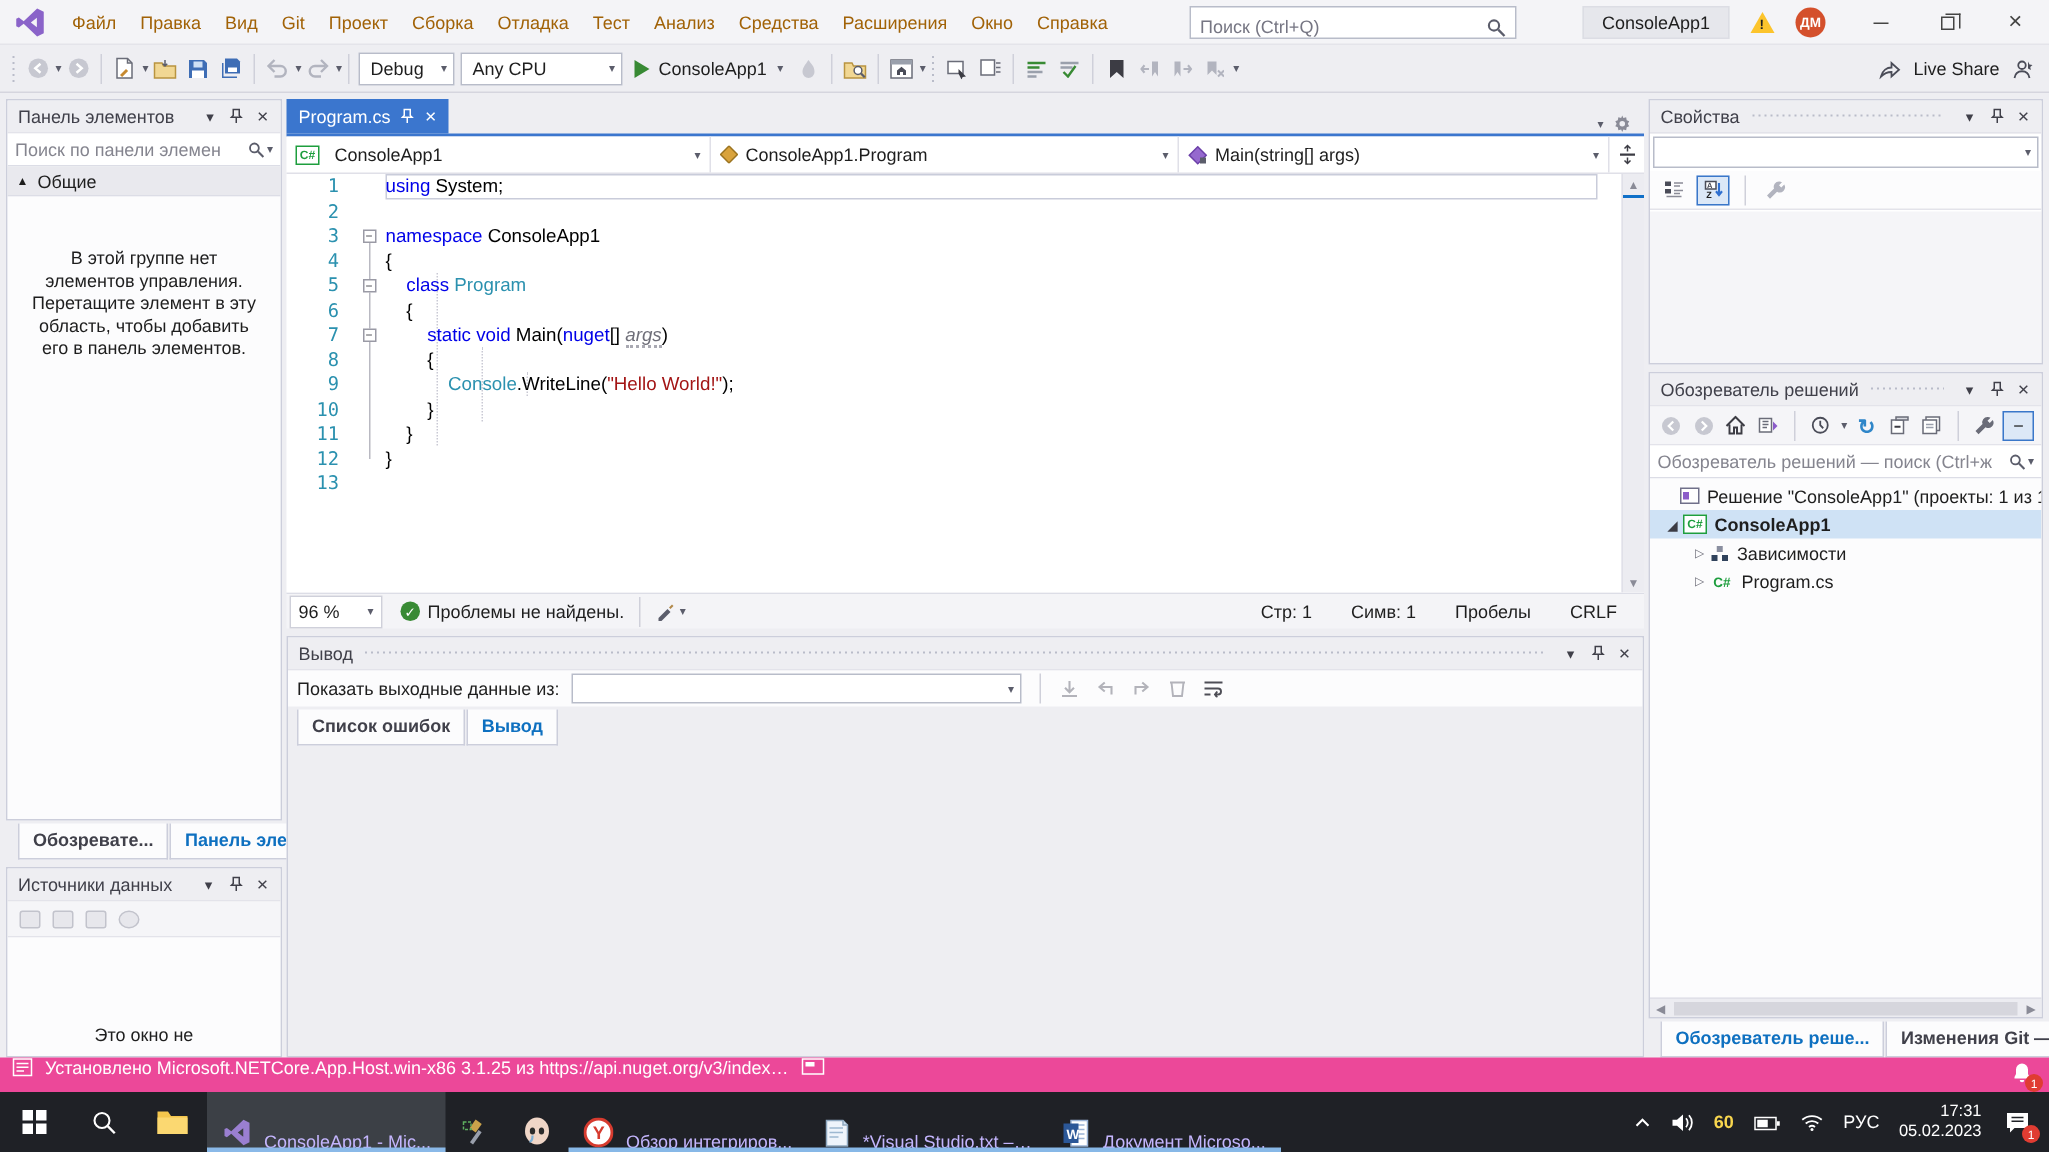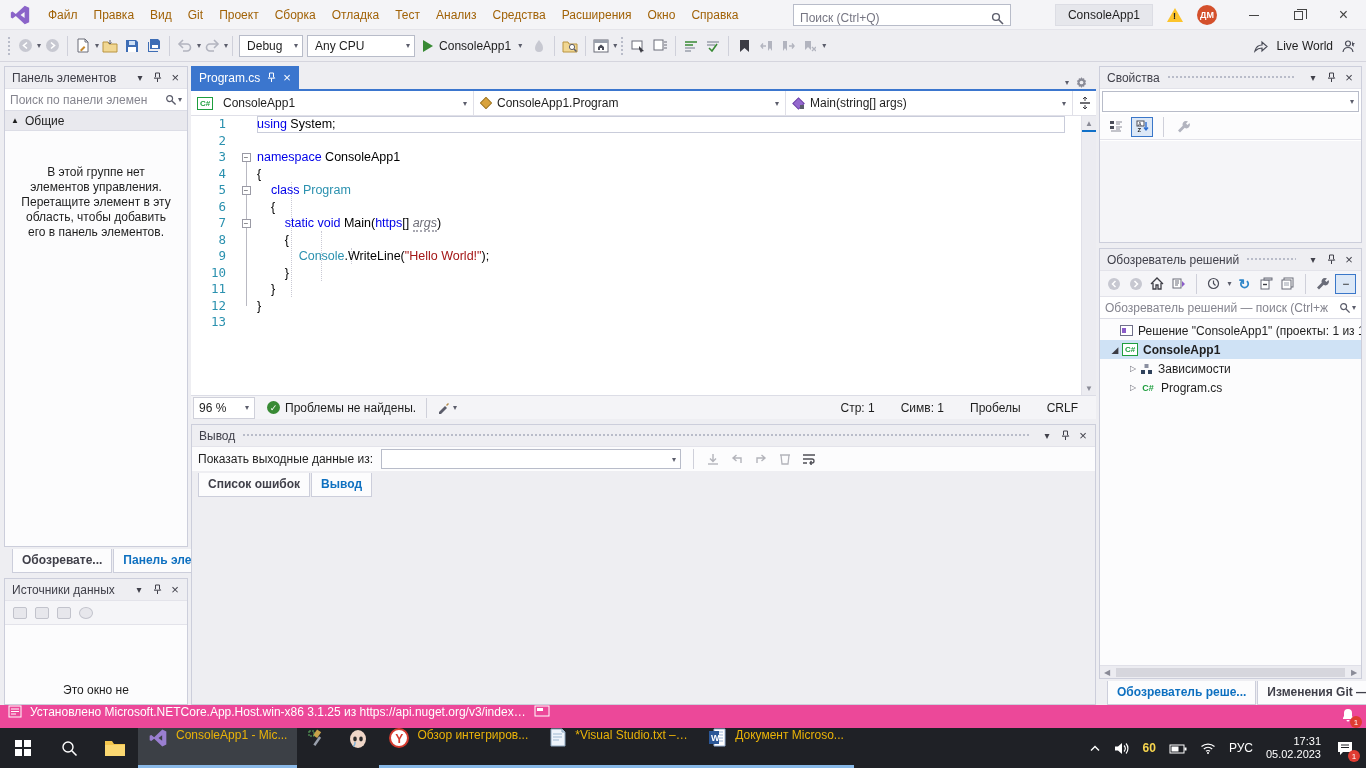--- a/index.html
+++ b/index.html
@@ -125,21 +125,21 @@
   #hthumb{flex:1;height:9px;background:#d6d6dd;margin:0 2px;}
   
   #statusbar{position:absolute;left:0;top:705px;width:1366px;height:38px;background:#ec4899;display:flex;color:#fff;font-size:12px;padding:0 8px;gap:8px;}
   #statusbar .msg{white-space:nowrap;}
   #bellwrap{margin-left:auto;position:relative;width:20px;height:20px;display:flex;align-items:center;justify-content:center;}
   .badge{position:absolute;right:-4px;bottom:-3px;background:#e03c32;color:#fff;border-radius:50%;width:12px;height:12px;font-size:8px;display:flex;align-items:center;justify-content:center;}
   #taskbar{position:absolute;left:0;top:728px;width:1366px;height:40px;background:#1f2126;display:flex;align-items:stretch;color:#fff;}
   .tbico{width:46px;display:flex;align-items:center;justify-content:center;flex:0 0 auto;}
   .win-logo{display:grid;grid-template-columns:7px 7px;grid-template-rows:7px 7px;gap:2px;}
   .win-logo span{background:#fff;}
-  .tbtn{display:flex;align-items:flex-start;gap:8px;padding:0 10px;font-size:12px;color:#eab308;position:relative;max-width:160px;flex:0 0 auto;}
+  .tbtn{display:flex;align-items:flex-end;gap:8px;padding:0 10px;font-size:12px;color:#c4b5fd;position:relative;max-width:160px;flex:0 0 auto;}
   .tbtn .lbl{white-space:nowrap;overflow:hidden;text-overflow:ellipsis;}
   .tbtn.open::after{content:"";position:absolute;left:0;right:0;bottom:0;height:3px;background:#87b8e7;}
   .tbtn.focused{background:#3c4046;}
   .tbtn.focused::after{content:"";position:absolute;left:0;right:0;bottom:0;height:3px;background:#8ab9e8;}
   #tray{margin-left:auto;display:flex;align-items:center;gap:13px;padding-right:10px;}
   #tray .txt{font-size:12px;}
   #batt-pct{color:#f8d64e;font-weight:bold;}
   #clockbox{text-align:right;font-size:11px;line-height:13px;}
   #notif{position:relative;width:22px;height:22px;display:flex;align-items:center;justify-content:center;}
 </style>
@@ -338,21 +338,21 @@
         <path d="M1 1h6v9L4 7l-3 3z" fill="#b2b4bf"></path>
         <path d="M8 7l4 4m0-4-4 4" stroke="#b2b4bf" stroke-width="1.3"></path>
       </svg>
     </span>
   <span class="tcaret">▾</span>
 </div>
 <div id="liveshare">
   <svg width="16" height="14" viewBox="0 0 16 14">
       <path d="M2 12c1-4 4-6 7-6V3l5 4.5L9 12V9C6 9 4 10 2 12z" fill="none" stroke="#4a4c58" stroke-width="1.2"></path>
     </svg>
-  <span>Live World</span>
+  <span>Live Share</span>
   <svg width="15" height="15" viewBox="0 0 15 15">
       <circle cx="7" cy="4.5" r="2.5" fill="none" stroke="#4a4c58" stroke-width="1.2"></circle>
       <path d="M2 13c.5-3 2.5-4.5 5-4.5S11.5 10 12 13" fill="none" stroke="#4a4c58" stroke-width="1.2"></path>
       <path d="M11 2l1 2 2 .3-1.5 1.4.4 2L11 6.6" fill="#4a4c58"></path>
     </svg>
 </div>
 
 <div id="main">
 
   <div id="leftcol">
@@ -496,21 +496,21 @@
             <div class="crow">
               <span class="ln">6</span>
               <span class="fold"></span>
               <span class="ctext"><span class="c-pln">    {</span></span>
             </div>
             <div class="crow">
               <span class="ln">7</span>
               <span class="fold">
                 <span class="foldbox">−</span>
               </span>
-              <span class="ctext"><span class="c-pln">        </span><span class="c-kw">static</span><span class="c-pln"> </span><span class="c-kw">void</span><span class="c-pln"> Main(</span><span class="c-kw">https</span><span class="c-pln">[] </span><span class="c-prm">args</span><span class="c-pln">)</span></span>
+              <span class="ctext"><span class="c-pln">        </span><span class="c-kw">static</span><span class="c-pln"> </span><span class="c-kw">void</span><span class="c-pln"> Main(</span><span class="c-kw">nuget</span><span class="c-pln">[] </span><span class="c-prm">args</span><span class="c-pln">)</span></span>
             </div>
             <div class="crow">
               <span class="ln">8</span>
               <span class="fold"></span>
               <span class="ctext"><span class="c-pln">        {</span></span>
             </div>
             <div class="crow">
               <span class="ln">9</span>
               <span class="fold"></span>
               <span class="ctext"><span class="c-pln">            </span><span class="c-typ">Console</span><span class="c-pln">.WriteLine(</span><span class="c-str">"Hello World!"</span><span class="c-pln">);</span></span>

